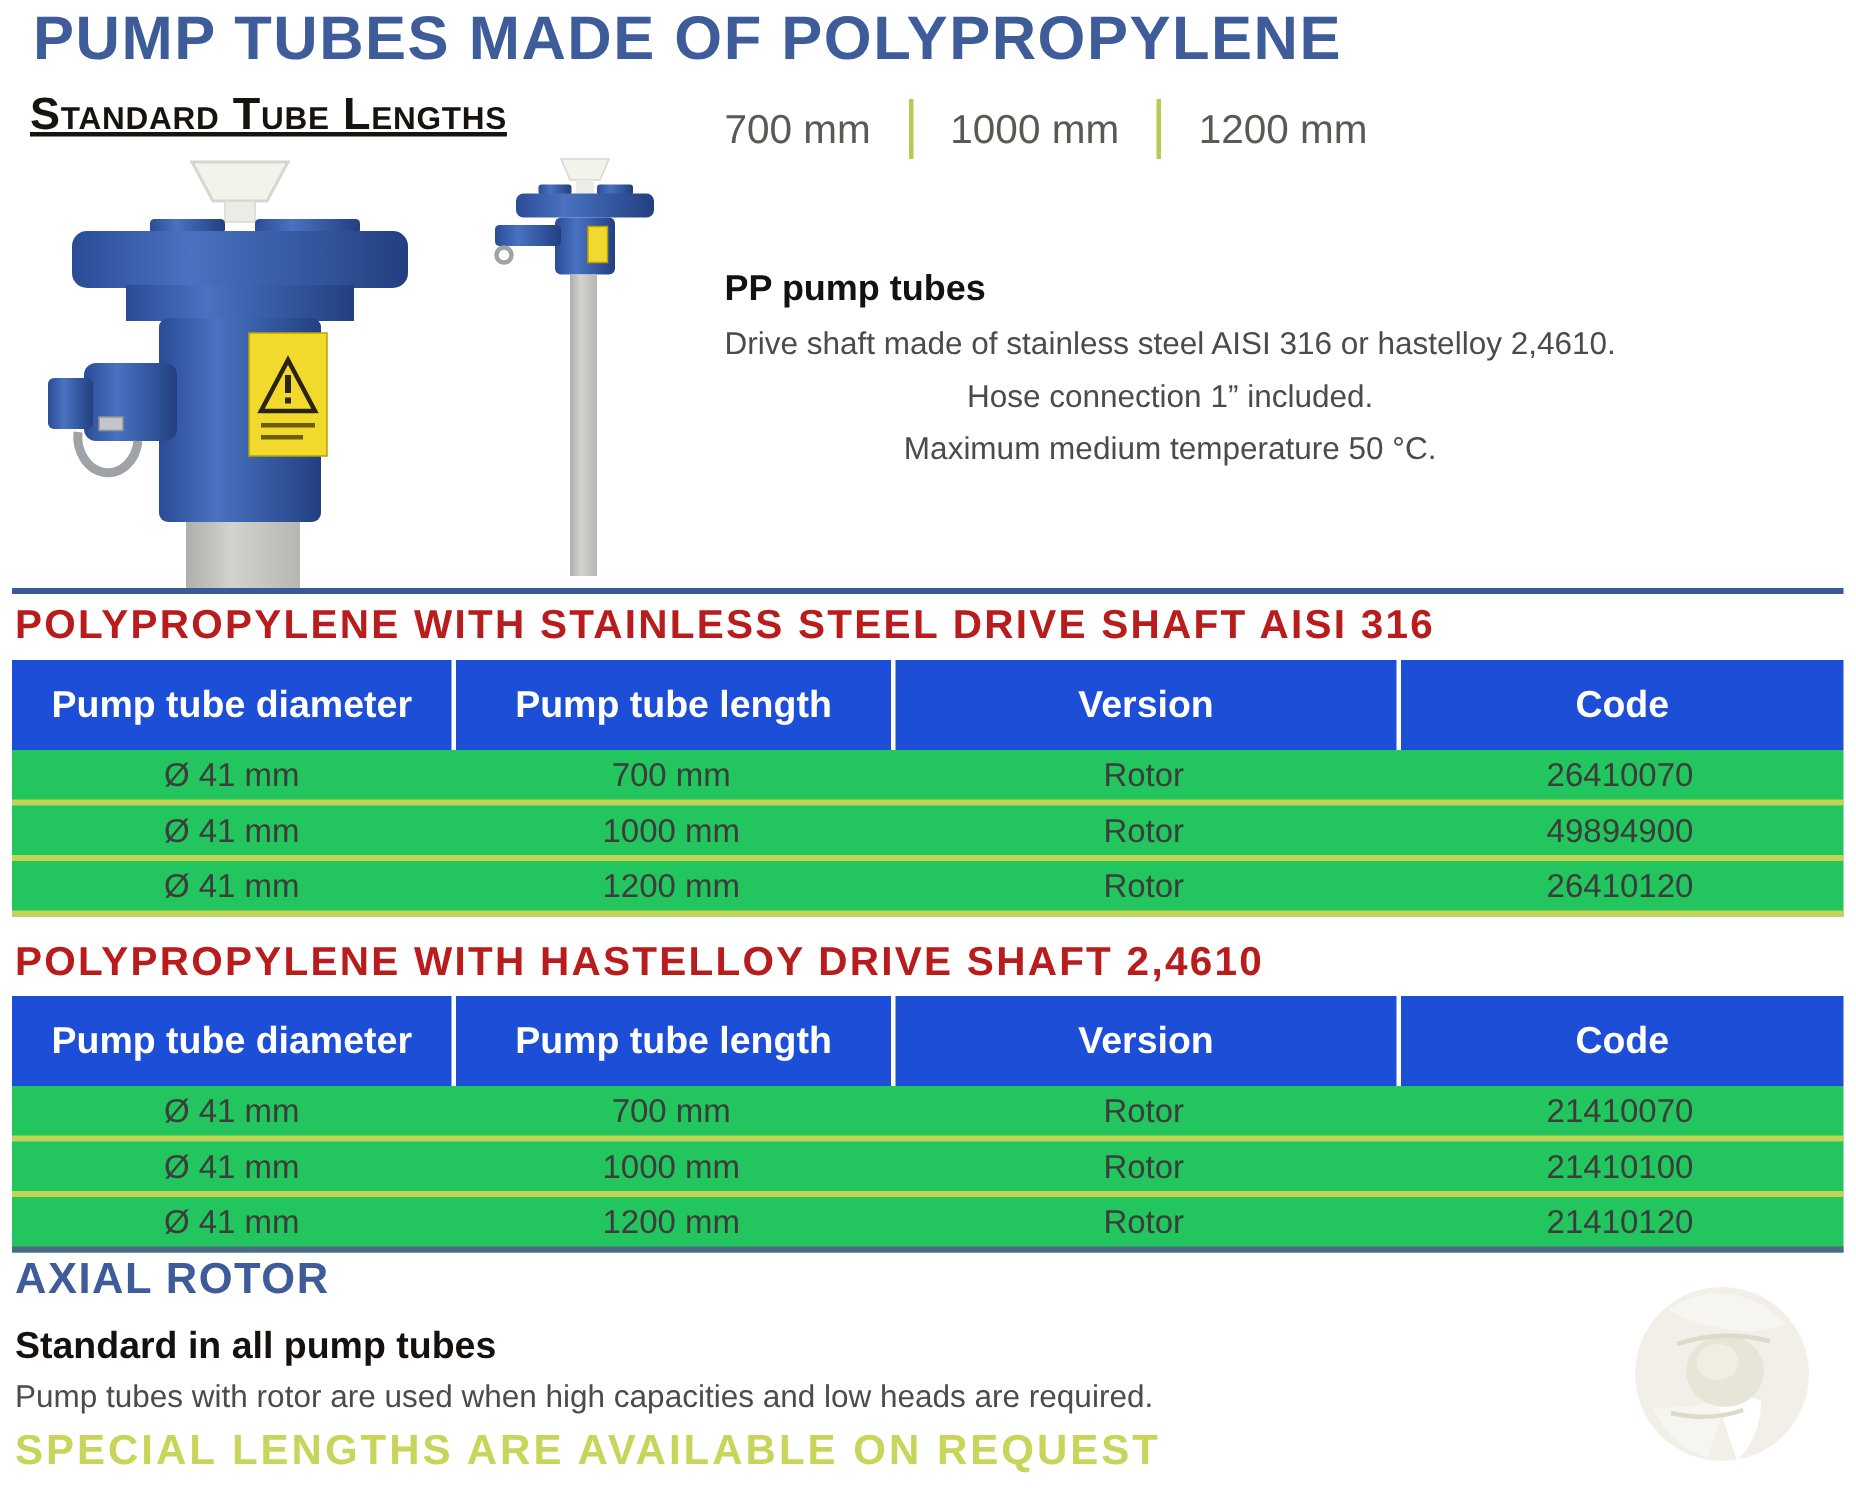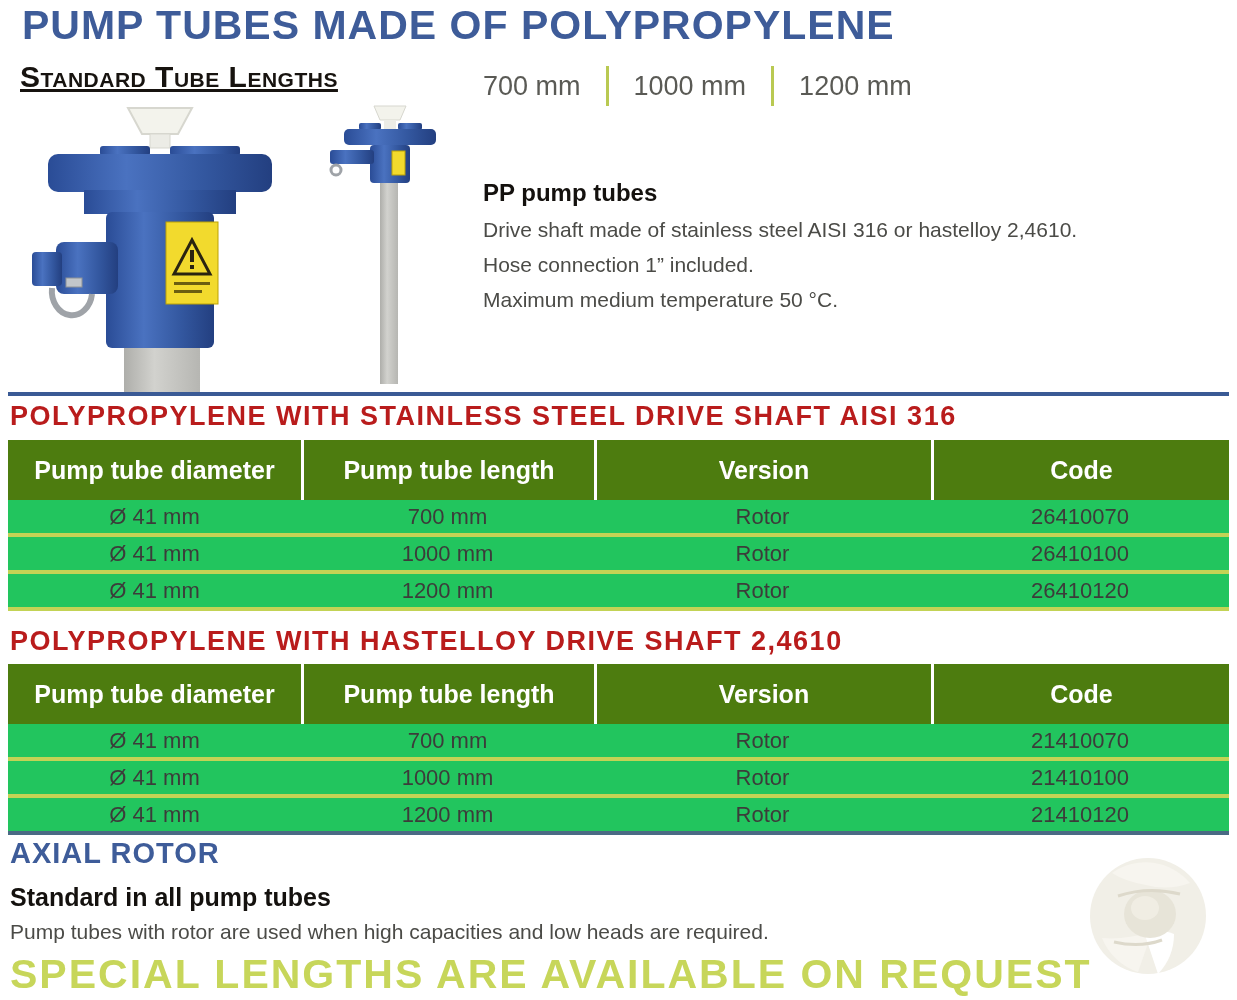--- a/index.html
+++ b/index.html
@@ -1,18 +1,18 @@
 <!DOCTYPE html>
 <html><head>
 <meta charset="utf-8">
 <style>
   html,body { margin:0; padding:0; background:#ffffff; }
   .page {
     position:relative; width:1237px; height:1000px; background:#ffffff;
-    font-family:"Liberation Sans", sans-serif; overflow:hidden;
+    font-family:"Liberation Sans", sans-serif; overflow:hidden;text-align:center;
   }
   .main-title {
     position:absolute; left:22px; top:2px;
     font-size:41px; font-weight:bold; color:#3E5C99; letter-spacing:1px;
     white-space:nowrap;
   }
   .pp-logo {
     position:absolute; left:1090px; top:20px; width:130px; height:88px;
     background:#3B61AE; border-radius:3px;
     color:#ffffff; font-size:58px; font-weight:bold; letter-spacing:3px;
@@ -42,21 +42,21 @@
   .section-title {
     position:absolute; left:10px;
     font-size:27px; font-weight:bold; color:#b91c1c; letter-spacing:1.5px;
     white-space:nowrap;
   }
   .sec1 { top:401px; }
   .sec2 { top:626px; }
   .ptable { position:absolute; left:8px; width:1221px; }
   .t1 { top:440px; }
   .t2 { top:664px; }
-  .thead { display:flex; background:#4d7c0f; height:60px; }
+  .thead { display:flex; background:#1d4ed8; height:60px; }
   .th {
     box-sizing:border-box; color:#ffffff; font-size:25px; font-weight:bold;
     display:flex; align-items:center; justify-content:center;
   }
   .th + .th { border-left:3px solid #ffffff; }
   .c1 { width:293px; } .c2 { width:293px; } .c3 { width:337px; } .c4 { flex:1; }
   .tr { display:flex; height:33px; background:#22c55e; border-bottom:4px solid #C3D355; }
   .tr.slate-end { border-bottom-color:#4A6A84; }
   .td {
     box-sizing:border-box; font-size:22px; color:#3C3C3A;
@@ -69,21 +69,21 @@
   .axial-sub {
     position:absolute; left:10px; top:883px;
     font-size:25px; font-weight:bold; color:#14110E;
   }
   .axial-text {
     position:absolute; left:10px; top:920px;
     font-size:21px; color:#4B4B47;
   }
   .special-note {
     position:absolute; left:10px; top:951px;
-    font-size:41px; font-weight:bold; color:#C7D65A; letter-spacing:2px;
+    font-size:28px; font-weight:bold; color:#C7D65A; letter-spacing:2px;
     white-space:nowrap;
   }
   .photo-rotor { position:absolute; left:1072px; top:838px; }
 </style>
 </head>
 <body>
 
 <div class="page">
 
   <div class="main-title">PUMP TUBES MADE OF POLYPROPYLENE</div>
@@ -174,21 +174,21 @@
     <div class="tr">
       <div class="td c1">Ø 41 mm</div>
       <div class="td c2">700 mm</div>
       <div class="td c3">Rotor</div>
       <div class="td c4">26410070</div>
     </div>
     <div class="tr">
       <div class="td c1">Ø 41 mm</div>
       <div class="td c2">1000 mm</div>
       <div class="td c3">Rotor</div>
-      <div class="td c4">26410100</div>
+      <div class="td c4">49894900</div>
     </div>
     <div class="tr">
       <div class="td c1">Ø 41 mm</div>
       <div class="td c2">1200 mm</div>
       <div class="td c3">Rotor</div>
       <div class="td c4">26410120</div>
     </div>
   </div>
 
   <div class="section-title sec2">POLYPROPYLENE WITH HASTELLOY DRIVE SHAFT 2,4610</div>

